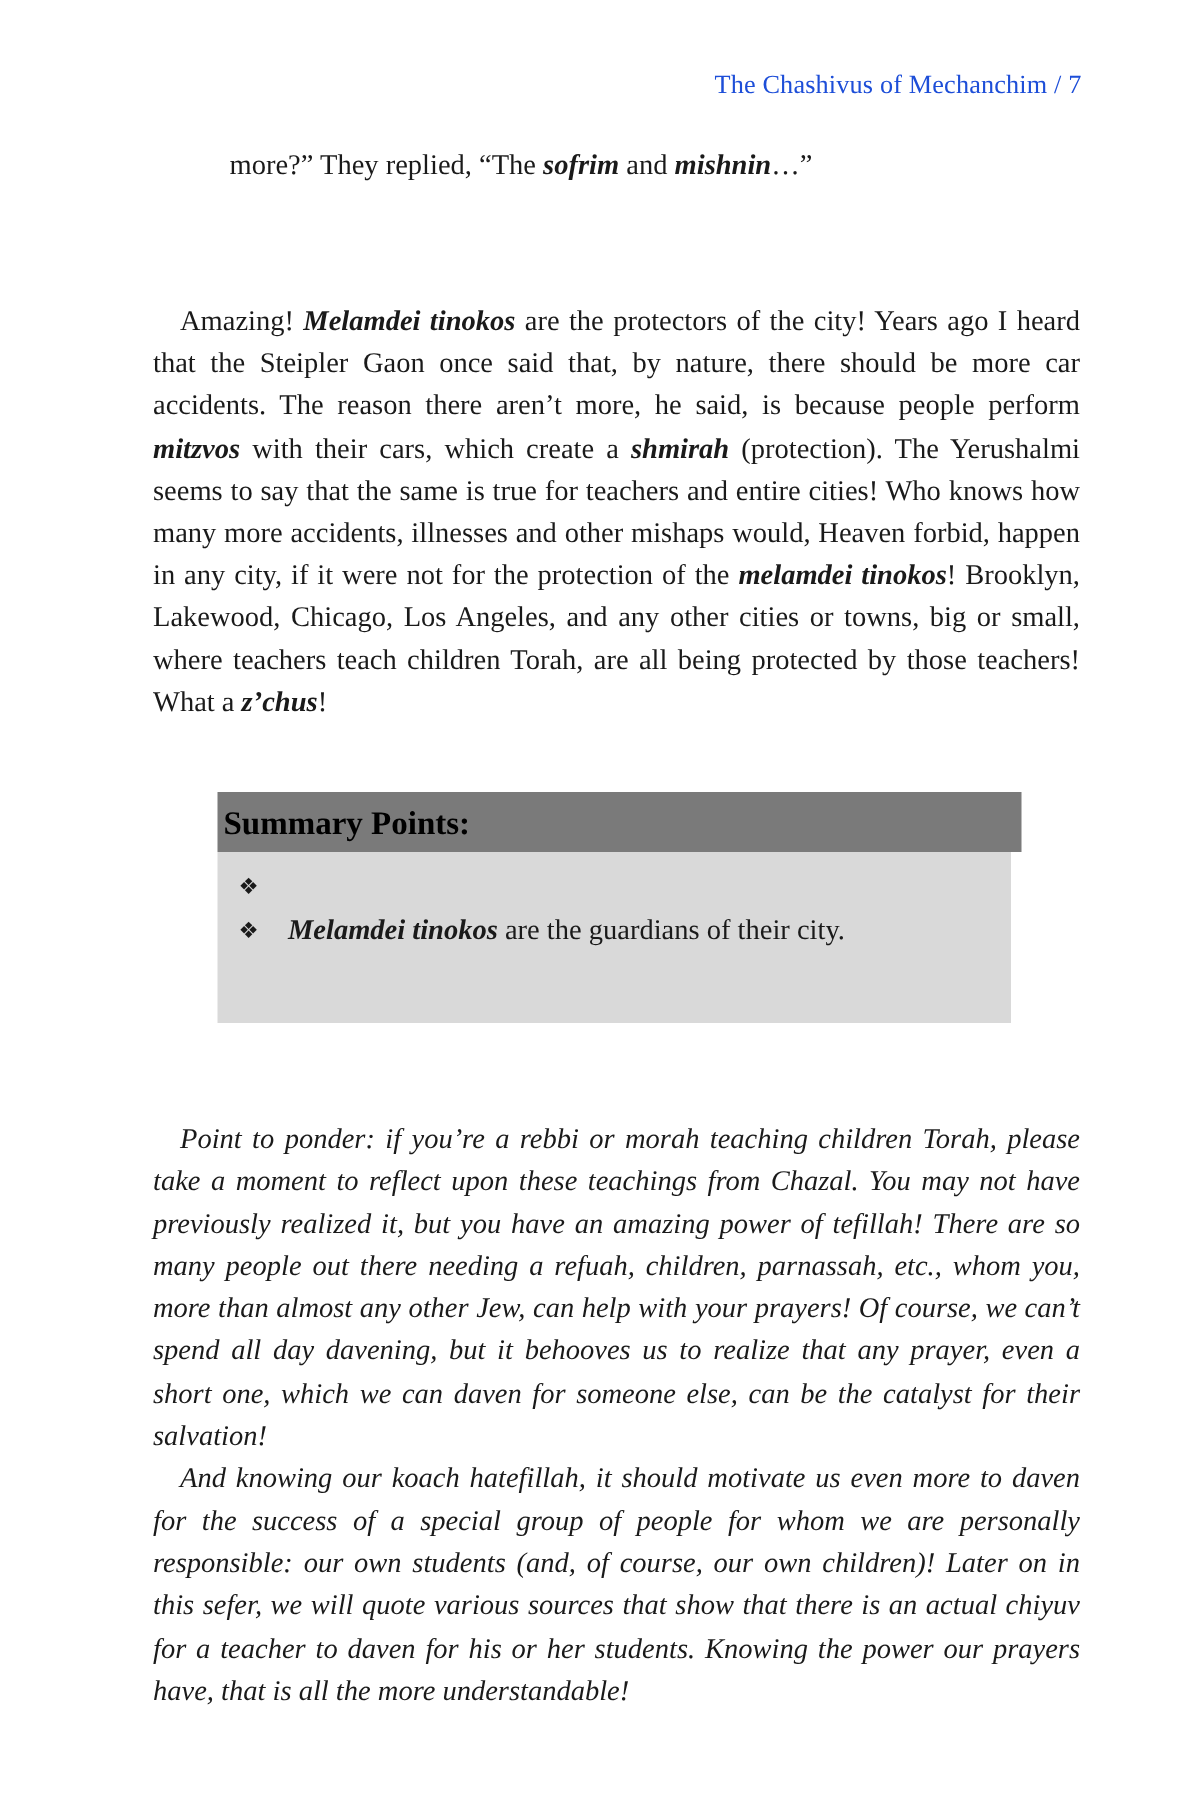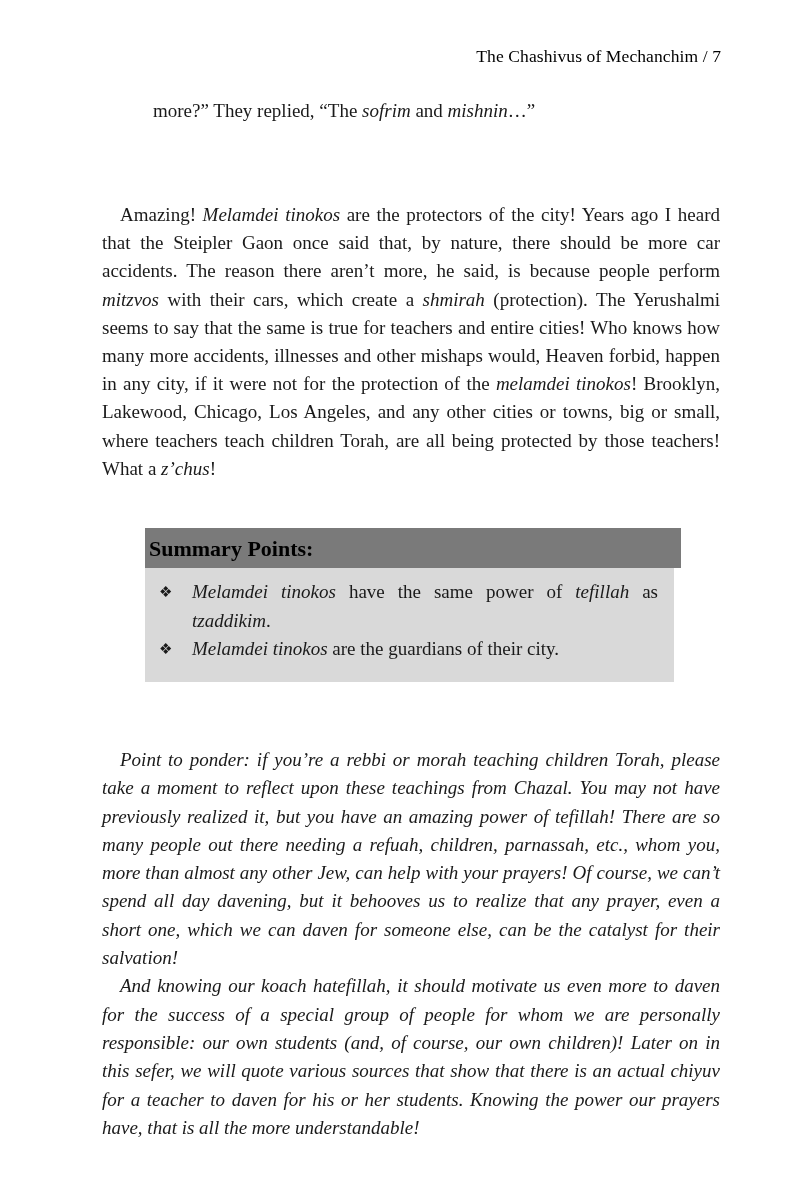--- a/index.html
+++ b/index.html
@@ -3,32 +3,32 @@
 <meta charset="utf-8">
 <style>
   html, body { margin: 0; padding: 0; }
   body {
     width: 800px; height: 1200px; background: #ffffff;
     font-family: "Liberation Serif", "DejaVu Serif", serif;
     color: #1a1a1a; position: relative; overflow: hidden;
   }
   .running-head {
     position: absolute; top: 46px; right: 79px;
-    font-size: 17.5px; letter-spacing: 0.1px; color: #000000;
+    font-size: 17.5px; letter-spacing: 0.1px; color: #1d4ed8;
   }
   .quote-block {
     position: absolute; top: 97px; left: 153px; width: 518px;
     font-size: 19px; line-height: 28.5px; text-align: left;
   }
   .body-para {
     position: absolute; top: 201px; left: 102px; width: 618px;
     font-size: 19px; line-height: 28.2px; text-align: justify;
   }
   .body-para .indent { display: inline-block; width: 18px; }
-  i { font-style: italic; }
+  i { font-style: italic; font-weight: bold; }
   .summary-box {
     position: absolute; top: 528px; left: 145px; width: 536px;
   }
   .summary-header {
     background: #7a7a7a; color: #000000; height: 40px;
     font-weight: bold; font-size: 22px; line-height: 42px;
     padding-left: 4px; width: 532px;
   }
   .summary-body {
     background: #d9d9d9; width: 529px; height: 114px;
@@ -60,21 +60,20 @@
   <div><span>more?” They replied, “The </span><i>sofrim</i><span> and </span><i>mishnin</i><span>…”</span></div>
 </div>
 
 <div class="body-para"><span class="indent"></span><span>Amazing! </span><i>Melamdei tinokos</i><span> are the protectors of the city! Years ago I heard that the Steipler Gaon once said that, by nature, there should be more car accidents. The reason there aren’t more, he said, is because people perform </span><i>mitzvos</i><span> with their cars, which create a </span><i>shmirah</i><span> (protection). The Yerushalmi seems to say that the same is true for teachers and entire cities! Who knows how many more accidents, illnesses and other mishaps would, Heaven forbid, happen in any city, if it were not for the protection of the </span><i>melamdei tinokos</i><span>! Brooklyn, Lakewood, Chicago, Los Angeles, and any other cities or towns, big or small, where teachers teach children Torah, are all being protected by those teachers! What a </span><i>z’chus</i><span>!</span></div>
 
 <div class="summary-box">
   <div class="summary-header">Summary Points:</div>
   <div class="summary-body">
     <div class="summary-item">
       <span class="bullet">❖</span>
-      <span class="item-text"><i>Melamdei tinokos</i><span> have the same power of </span><i>tefillah</i><span> as </span><i>tzaddikim</i><span>.</span></span>
     </div>
     <div class="summary-item">
       <span class="bullet">❖</span>
       <span class="item-text"><i>Melamdei tinokos</i><span> are the guardians of their city.</span></span>
     </div>
   </div>
 </div>
 
 <div class="ponder">
   <p>Point to ponder: if you’re a rebbi or morah teaching children Torah, please take a moment to reflect upon these teachings from Chazal. You may not have previously realized it, but you have an amazing power of tefillah! There are so many people out there needing a refuah, children, parnassah, etc., whom you, more than almost any other Jew, can help with your prayers! Of course, we can’t spend all day davening, but it behooves us to realize that any prayer, even a short one, which we can daven for someone else, can be the catalyst for their salvation!</p>

